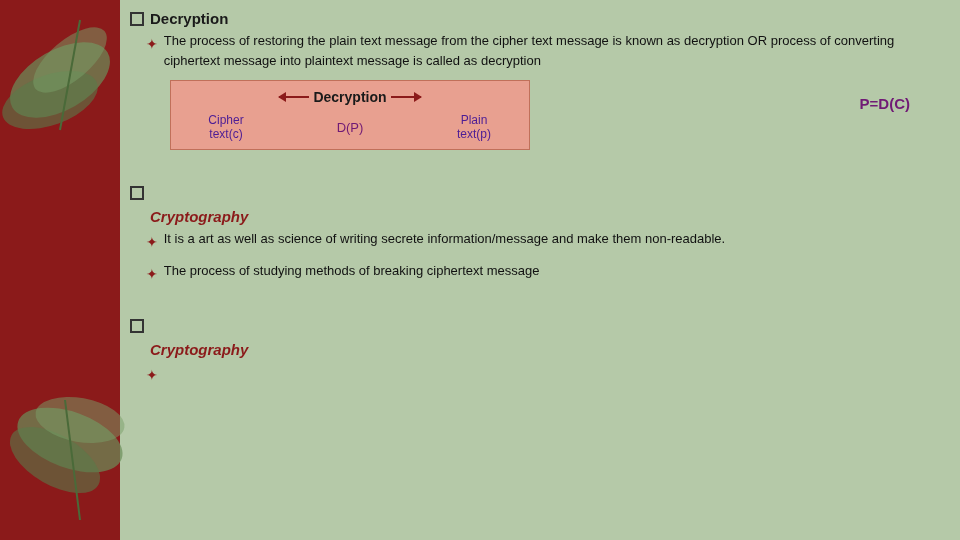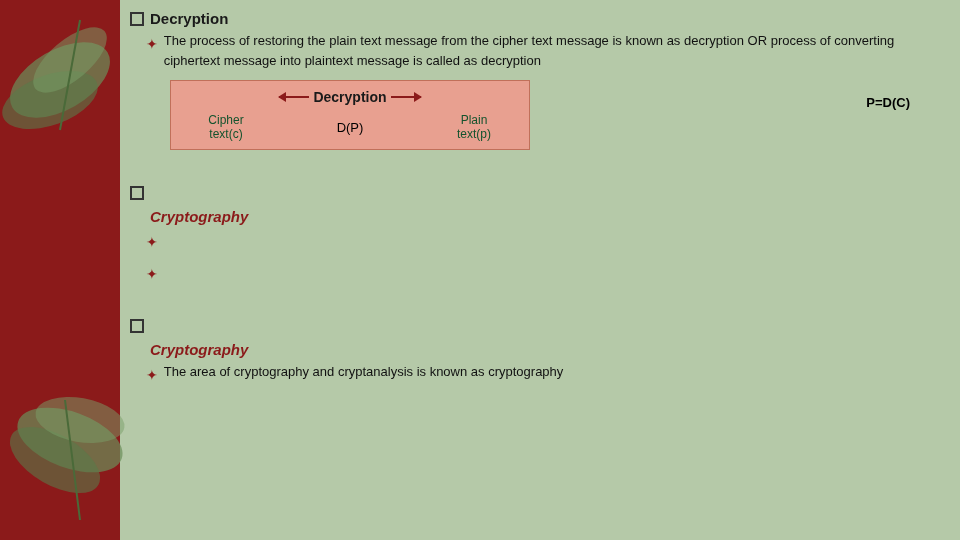--- a/index.html
+++ b/index.html
@@ -142,28 +142,28 @@
     .diagram-row {
       display: flex;
       align-items: center;
       justify-content: space-between;
       width: 100%;
       gap: 10px;
     }
 
     .diagram-cell {
       font-size: 12px;
-      color: #14532d;
+      color: #4c1d95;
       text-align: center;
       min-width: 70px;
     }
 
     .diagram-dp {
       font-size: 13px;
-      color: #000000;
+      color: #701a75;
       text-align: center;
       min-width: 40px;
     }
 
     .colored-title {
       color: #8b1a1a;
       font-weight: bold;
       font-style: italic;
       margin-top: 48px;
     }
@@ -175,23 +175,23 @@
     .diagram-outer {
       position: relative;
       margin: 10px 0 10px 40px;
     }
 
     .p-eq-label {
       position: absolute;
       right: 30px;
       top: 50%;
       transform: translateY(-20px);
-      font-size: 13px;
-      font-weight: bold;
-      color: #000000;
+      font-size: 15px;
+      font-weight: bold;
+      color: #701a75;
     }
   </style>
 </head>
 <body>
 
 <div class="left-bar"></div>
 
 <svg class="leaf-decoration" viewBox="0 0 140 540" xmlns="http://www.w3.org/2000/svg">
 
   <ellipse cx="60" cy="80" rx="55" ry="30" fill="#6b8f5a" opacity="0.7" transform="rotate(-30 60 80)"></ellipse>
@@ -235,33 +235,34 @@
     <div class="p-eq-label">P=D(C)</div>
   </div>
 
   <div class="section-block">
     <div class="section-title">
       <span class="checkbox-icon"></span>
       <span class="colored-title">Cryptography</span>
     </div>
     <div class="bullet-point">
       <span class="diamond-bullet">✦</span>
-    </div>
-  </div>
-
-  <div class="section-block">
-    <div class="bullet-point">
-      <span class="diamond-bullet">✦</span>
+      <span>It is a art as well as science of writing secrete information/message and make them non-readable.</span>
+    </div>
+  </div>
+
+  <div class="section-block">
+    <div class="bullet-point">
+      <span class="diamond-bullet">✦</span>
+      <span>The process of studying methods of breaking ciphertext message</span>
     </div>
   </div>
 
   <div class="section-block">
     <div class="section-title">
       <span class="checkbox-icon"></span>
       <span class="colored-title">Cryptography</span>
     </div>
     <div class="bullet-point">
       <span class="diamond-bullet">✦</span>
-      <span>The area of cryptography and cryptanalysis is known as cryptography</span>
     </div>
   </div>
 
 </div>
 
 </body></html>

